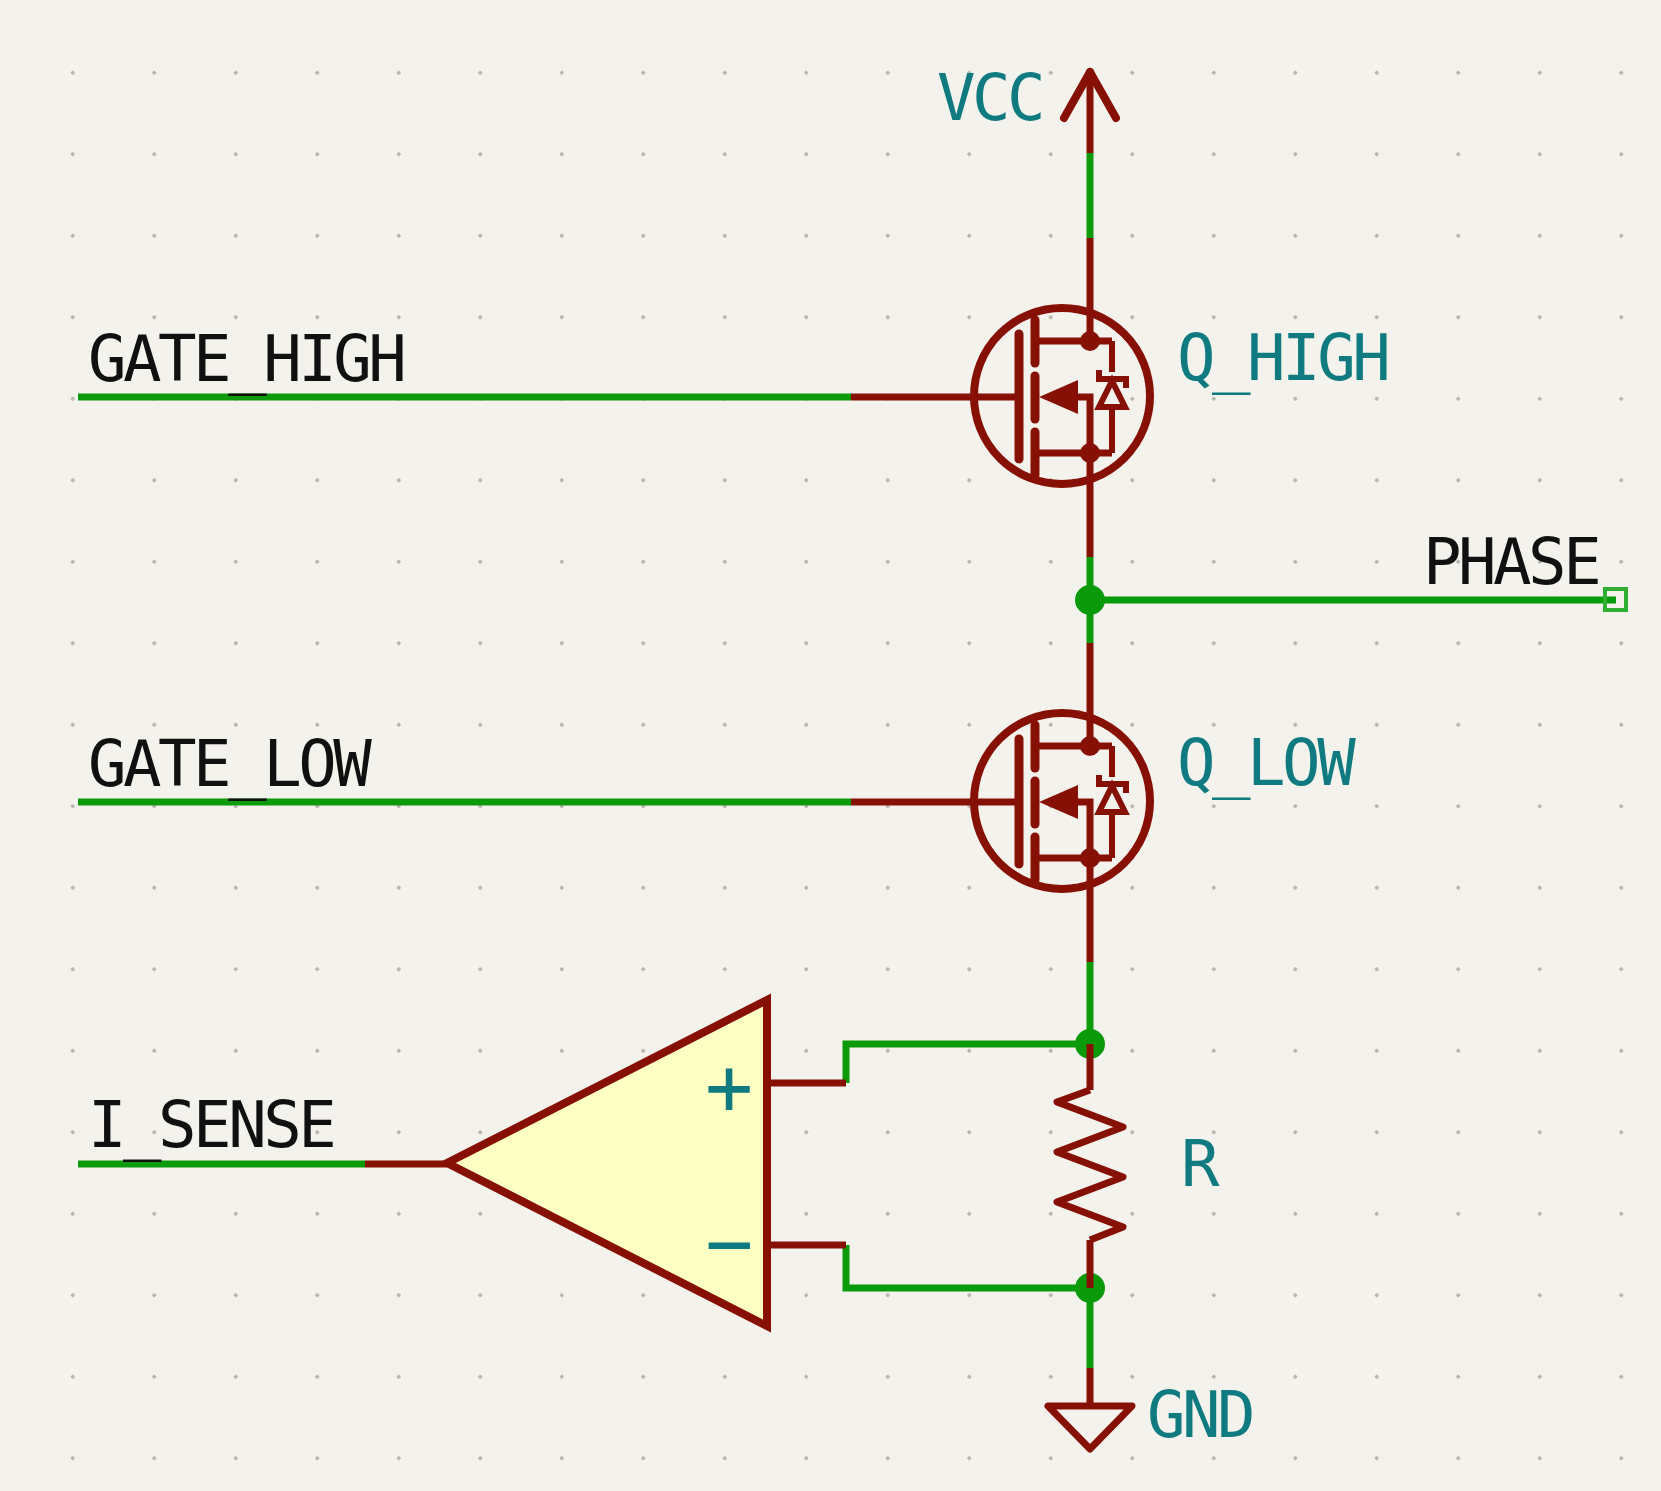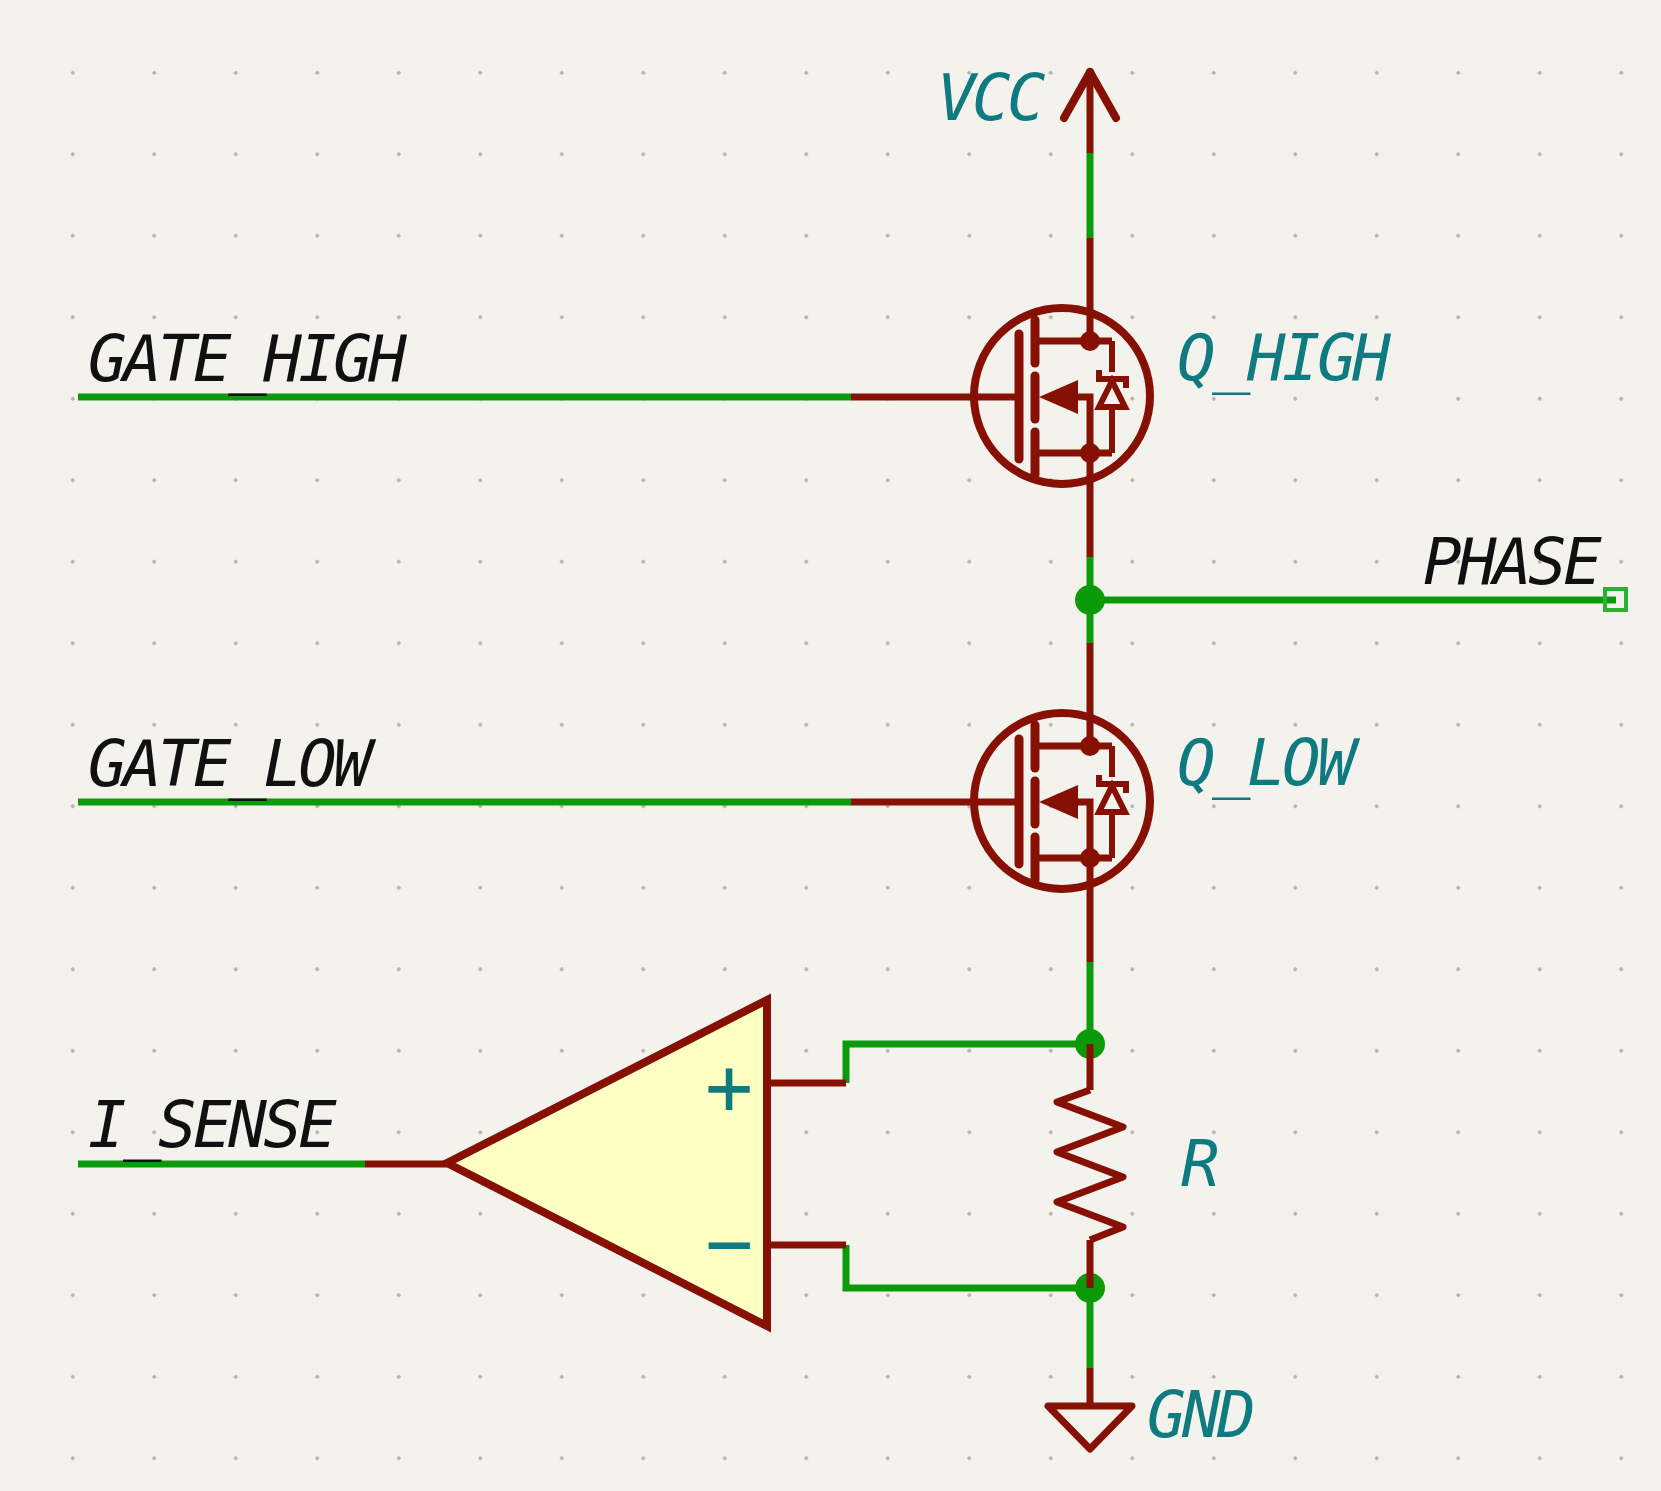--- a/index.html
+++ b/index.html
@@ -4,21 +4,20 @@
 <style>
   html,body{margin:0;padding:0;}
   .canvas{
     position:relative;
     width:1661px;height:1491px;
     background-color:#F4F2EC;
     background-image:radial-gradient(circle, rgba(110,110,100,0.45) 1.7px, transparent 2px);
     background-size:81.5px 81.5px;
     background-position:32px 32px;
     overflow:hidden;
-    font-style:italic;
   }
   svg{display:block;}
   text{
     font-family:"DejaVu Sans Mono","Liberation Mono",monospace;
     letter-spacing:-3.5px;
   }
   .net-label{fill:#101010;font-size:64px;}
   .field-label{fill:#0F7A80;font-size:64px;}
   .io-marker{fill:#0F7A80;font-size:80px;letter-spacing:0;}
 </style>

